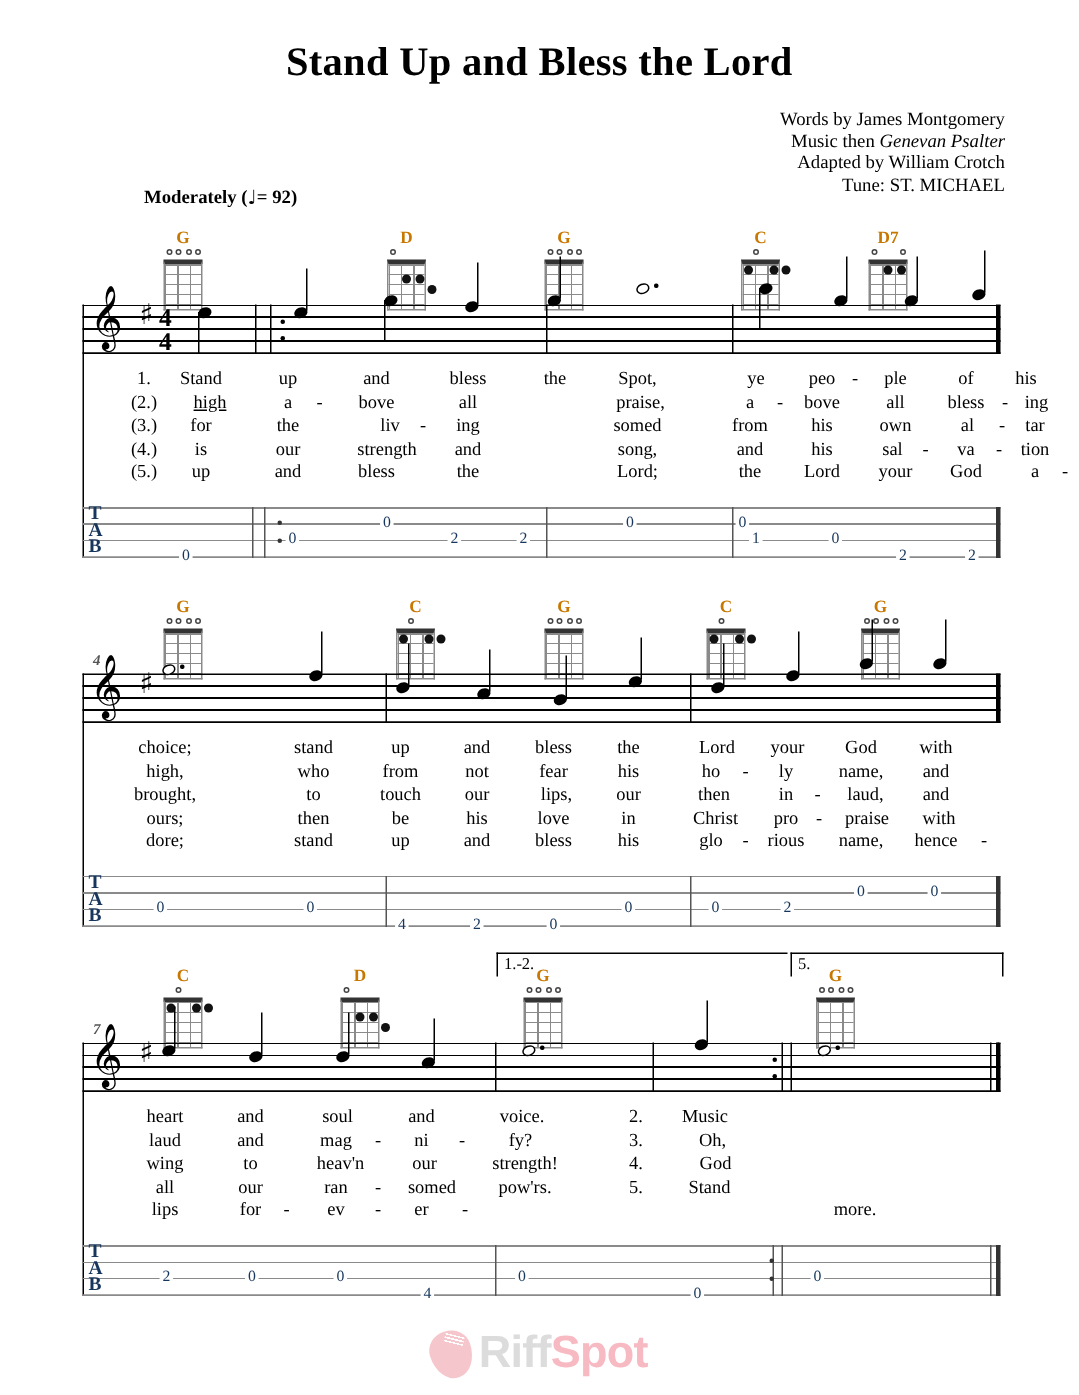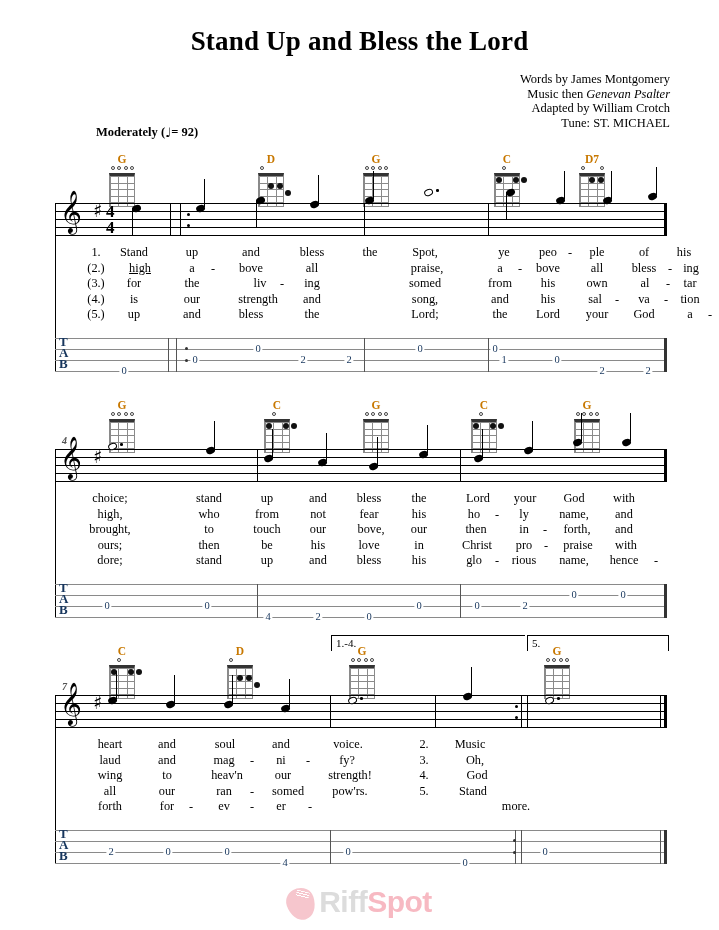--- a/index.html
+++ b/index.html
@@ -596,26 +596,26 @@
         <span style="left: 497px;">-</span>
         <span style="left: 524px;">ly</span>
         <span style="left: 574px;">name,</span>
         <span style="left: 624px;">and</span>
       </div>
       <div class="lyricline">
         <span style="left: 110px;">brought,</span>
         <span style="left: 209px;">to</span>
         <span style="left: 267px;">touch</span>
         <span style="left: 318px;">our</span>
-        <span style="left: 371px;">bove,</span>
+        <span style="left: 371px;">lips,</span>
         <span style="left: 419px;">our</span>
         <span style="left: 476px;">then</span>
         <span style="left: 524px;">in</span>
         <span style="left: 545px;">-</span>
-        <span style="left: 577px;">forth,</span>
+        <span style="left: 577px;">laud,</span>
         <span style="left: 624px;">and</span>
       </div>
       <div class="lyricline">
         <span style="left: 110px;">ours;</span>
         <span style="left: 209px;">then</span>
         <span style="left: 267px;">be</span>
         <span style="left: 318px;">his</span>
         <span style="left: 369px;">love</span>
         <span style="left: 419px;">in</span>
         <span style="left: 477px;">Christ</span>
@@ -655,21 +655,21 @@
     <div class="tabnum" style="left: 369px; top: 231px; color: rgb(23, 54, 93);">0</div>
     <div class="tabnum" style="left: 419px; top: 220px; color: rgb(23, 54, 93);">0</div>
     <div class="tabnum" style="left: 477px; top: 220px; color: rgb(23, 54, 93);">0</div>
     <div class="tabnum" style="left: 525px; top: 220px; color: rgb(23, 54, 93);">2</div>
     <div class="tabnum" style="left: 574px; top: 209px; color: rgb(23, 54, 93);">0</div>
     <div class="tabnum" style="left: 623px; top: 209px; color: rgb(23, 54, 93);">0</div>
   </div>
 <div class="system" id="sys3">
     <div class="measure-num" style="left: 62px; top: 49px;">7</div>
     <div class="volta" style="left: 331px; width: 193px; top: 3px;">
-      <span>1.-4.</span>
+      <span>1.-2.</span>
     </div>
     <div class="volta closed" style="left: 527px; width: 140px; top: 3px;">
       <span>5.</span>
     </div>
     <div class="chordbox" style="left: 105px; top: 13px;">
       <div class="chordname" style="color: rgb(200, 120, 0);">C</div>
       <div class="opens">
         <div class="opencirc" style="left: 8.3px;"></div>
       </div>
       <div class="grid nut">
@@ -772,28 +772,28 @@
         <span style="left: 110px;">all</span>
         <span style="left: 167px;">our</span>
         <span style="left: 224px;">ran</span>
         <span style="left: 252px;">-</span>
         <span style="left: 288px;">somed</span>
         <span style="left: 350px;">pow'rs.</span>
         <span style="left: 424px;">5.</span>
         <span style="left: 473px;">Stand</span>
       </div>
       <div class="lyricline">
-        <span style="left: 110px;">forth</span>
+        <span style="left: 110px;">lips</span>
         <span style="left: 167px;">for</span>
         <span style="left: 191px;">-</span>
         <span style="left: 224px;">ev</span>
         <span style="left: 252px;">-</span>
         <span style="left: 281px;">er</span>
         <span style="left: 310px;">-</span>
-        <span style="left: 516px;">more.</span>
+        <span style="left: 570px;">more.</span>
       </div>
     </div>
     <div class="tabstaff" style="top: 198px;"></div>
     <div class="tabletters" style="top: 196px;">
       <div>T</div>
       <div>A</div>
       <div>B</div>
     </div>
     <div class="tabbar" style="left: 330px; top: 198px;"></div>
     <div class="tabbar" style="left: 515px; top: 198px;"></div>

